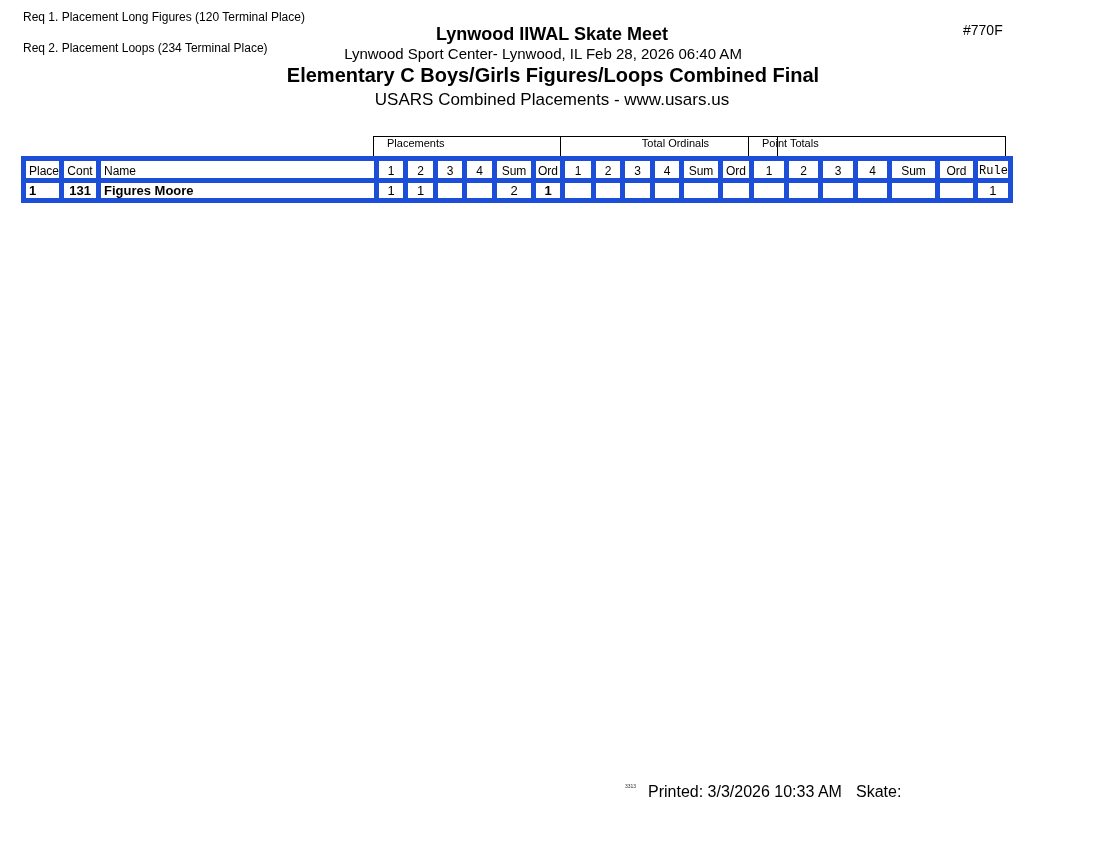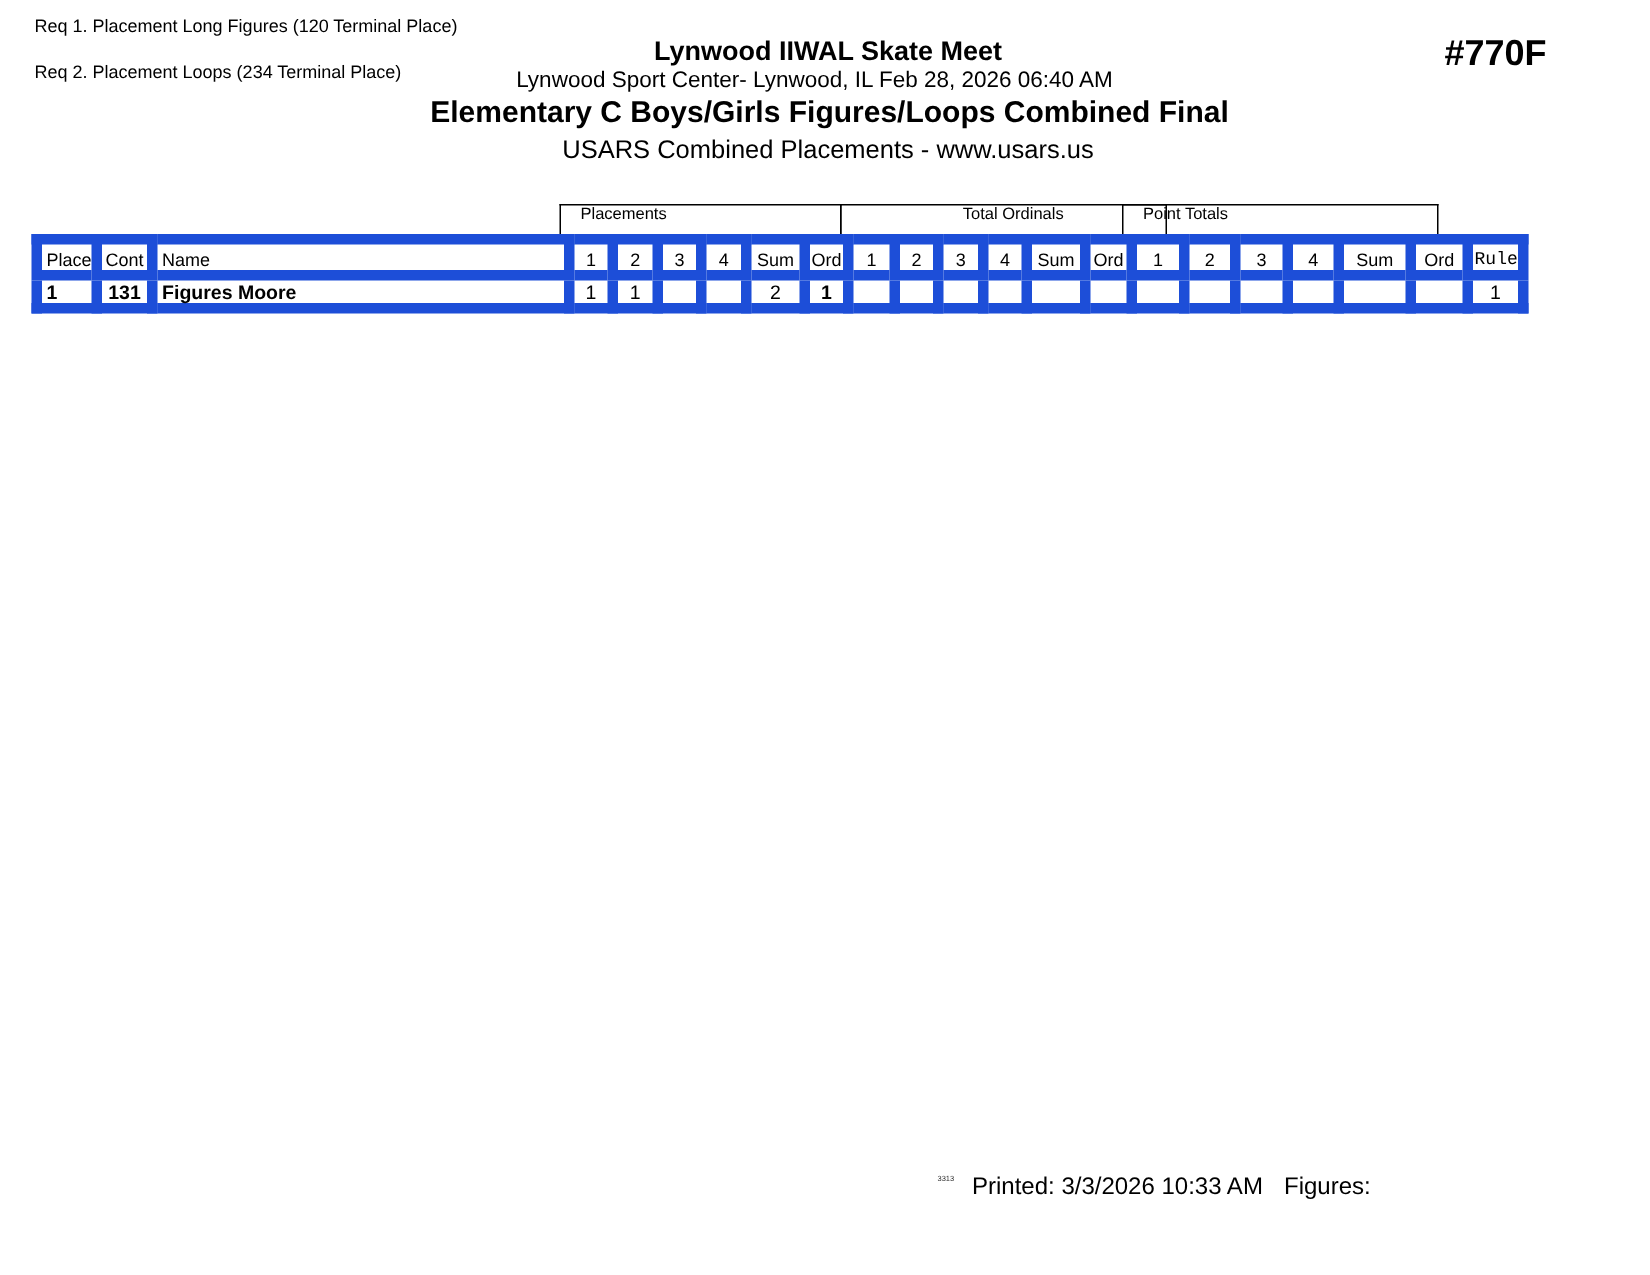--- a/index.html
+++ b/index.html
@@ -3,25 +3,25 @@
 <meta charset="utf-8">
 <style>
   html, body { margin:0; padding:0; background:#ffffff; }
   body { width:1100px; height:850px; position:relative; overflow:hidden; font-family:"Liberation Sans", sans-serif; color:#000; }
   .abs { position:absolute; white-space:nowrap; }
   .req { font-size:12px; left:23px; }
   .title { font-weight:bold; font-size:18px; left:0; width:1104px; text-align:center; }
   .sub { font-size:15px; left:0; width:1086px; text-align:center; }
   .event { font-weight:bold; font-size:20px; left:0; width:1106px; text-align:center; }
   .usars { font-size:17px; left:0; width:1104px; text-align:center; }
-  .num { font-weight:bold; font-size:24px; left:963px; }
+  .num { font-weight:normal; font-size:14px; left:963px; }
 
   .grp { position:absolute; top:136px; height:20px; border:1px solid #000; border-bottom:none; box-sizing:border-box; font-size:11px; padding-left:13px; line-height:13px; }
   table.res { position:absolute; left:21px; top:156px; border-collapse:collapse; font-size:12px; }
-  table.res td { border:7px solid #1d4ed8; height:18px; padding:0; text-align:center; box-sizing:border-box; }
+  table.res td { border:5px solid #1d4ed8; height:18px; padding:0; text-align:center; box-sizing:border-box; }
   table.res tr.hdr td { height:21px; padding-top:3px; border-bottom:3px double #000; }
   table.res tr.row td { height:20px; font-size:13px; }
   td.l { text-align:left !important; padding-left:3px !important; }
   td.thick { border-left:4px solid #000 !important; }
   .b { font-weight:bold; }
   .foot { font-size:16px; top:783px; }
   .tiny { font-size:5px; top:783px; left:625px; color:#333; }
 </style>
 </head>
 <body>
@@ -30,21 +30,21 @@
 <div class="abs req" style="top:41px;">Req  2.  Placement Loops (234 Terminal Place)</div>
 
 <div class="abs title" style="top:24px;">Lynwood IIWAL Skate Meet</div>
 <div class="abs sub" style="top:45px;">Lynwood Sport Center- Lynwood, IL  Feb 28, 2026  06:40 AM</div>
 <div class="abs event" style="top:64px;">Elementary C Boys/Girls Figures/Loops Combined Final</div>
 <div class="abs usars" style="top:90px;">USARS Combined Placements - www.usars.us</div>
 <div class="abs num" style="top:22px;">#770F</div>
 
 <div class="grp" style="left:373px; width:188px;">Placements</div>
 <div class="grp" style="left:560px; width:218px;text-align:center;">Total Ordinals</div>
-<div class="grp" style="left:748px; width:211px;">Point Totals</div>
+<div class="grp" style="left:748px; width:258px;">Point Totals</div>
 
 <table class="res">
   <colgroup>
     <col style="width:37px">
       <col style="width:37px">
       <col style="width:278px">
     <col style="width:29px">
       <col style="width:30px">
       <col style="width:29px">
       <col style="width:30px">
@@ -111,13 +111,13 @@
     <td></td>
     <td></td>
     <td></td>
     <td class="thick">1</td>
   </tr>
 </tbody>
   </table>
 
 <div class="abs tiny">3313</div>
 <div class="abs foot" style="left:648px;">Printed:  3/3/2026  10:33 AM</div>
-<div class="abs foot" style="left:856px;">Figures:</div>
+<div class="abs foot" style="left:856px;">Skate:</div>
 
 </body></html>

